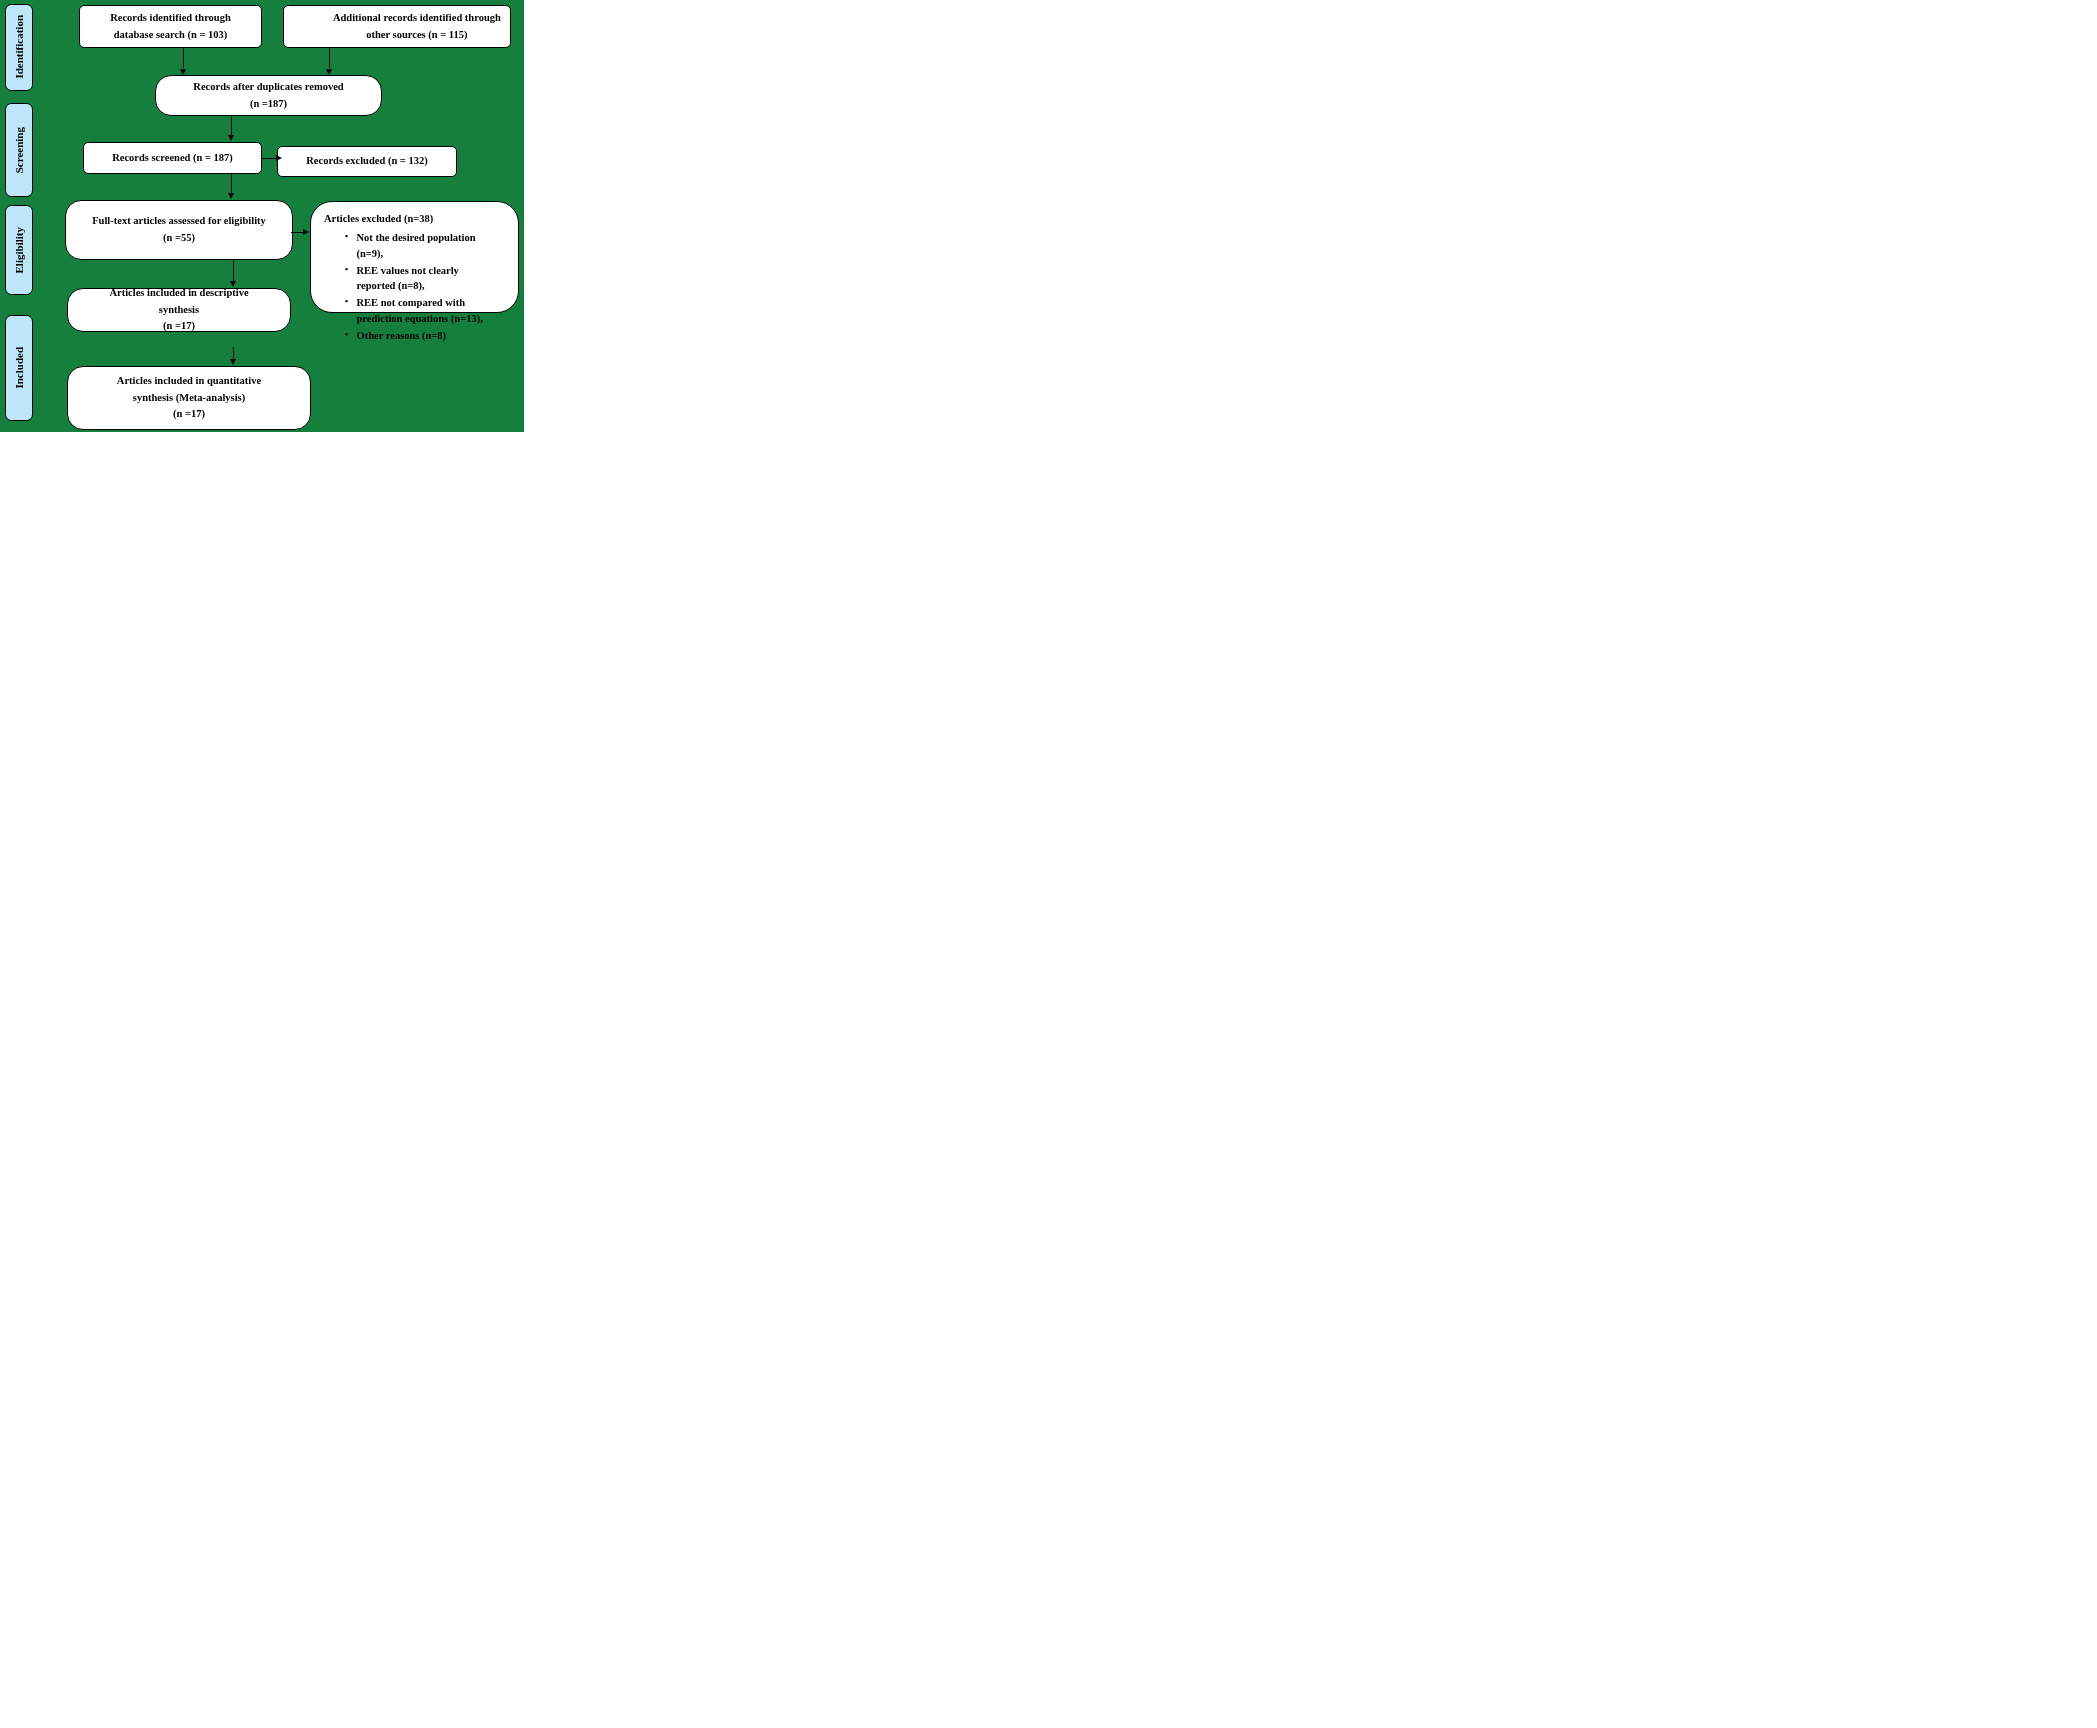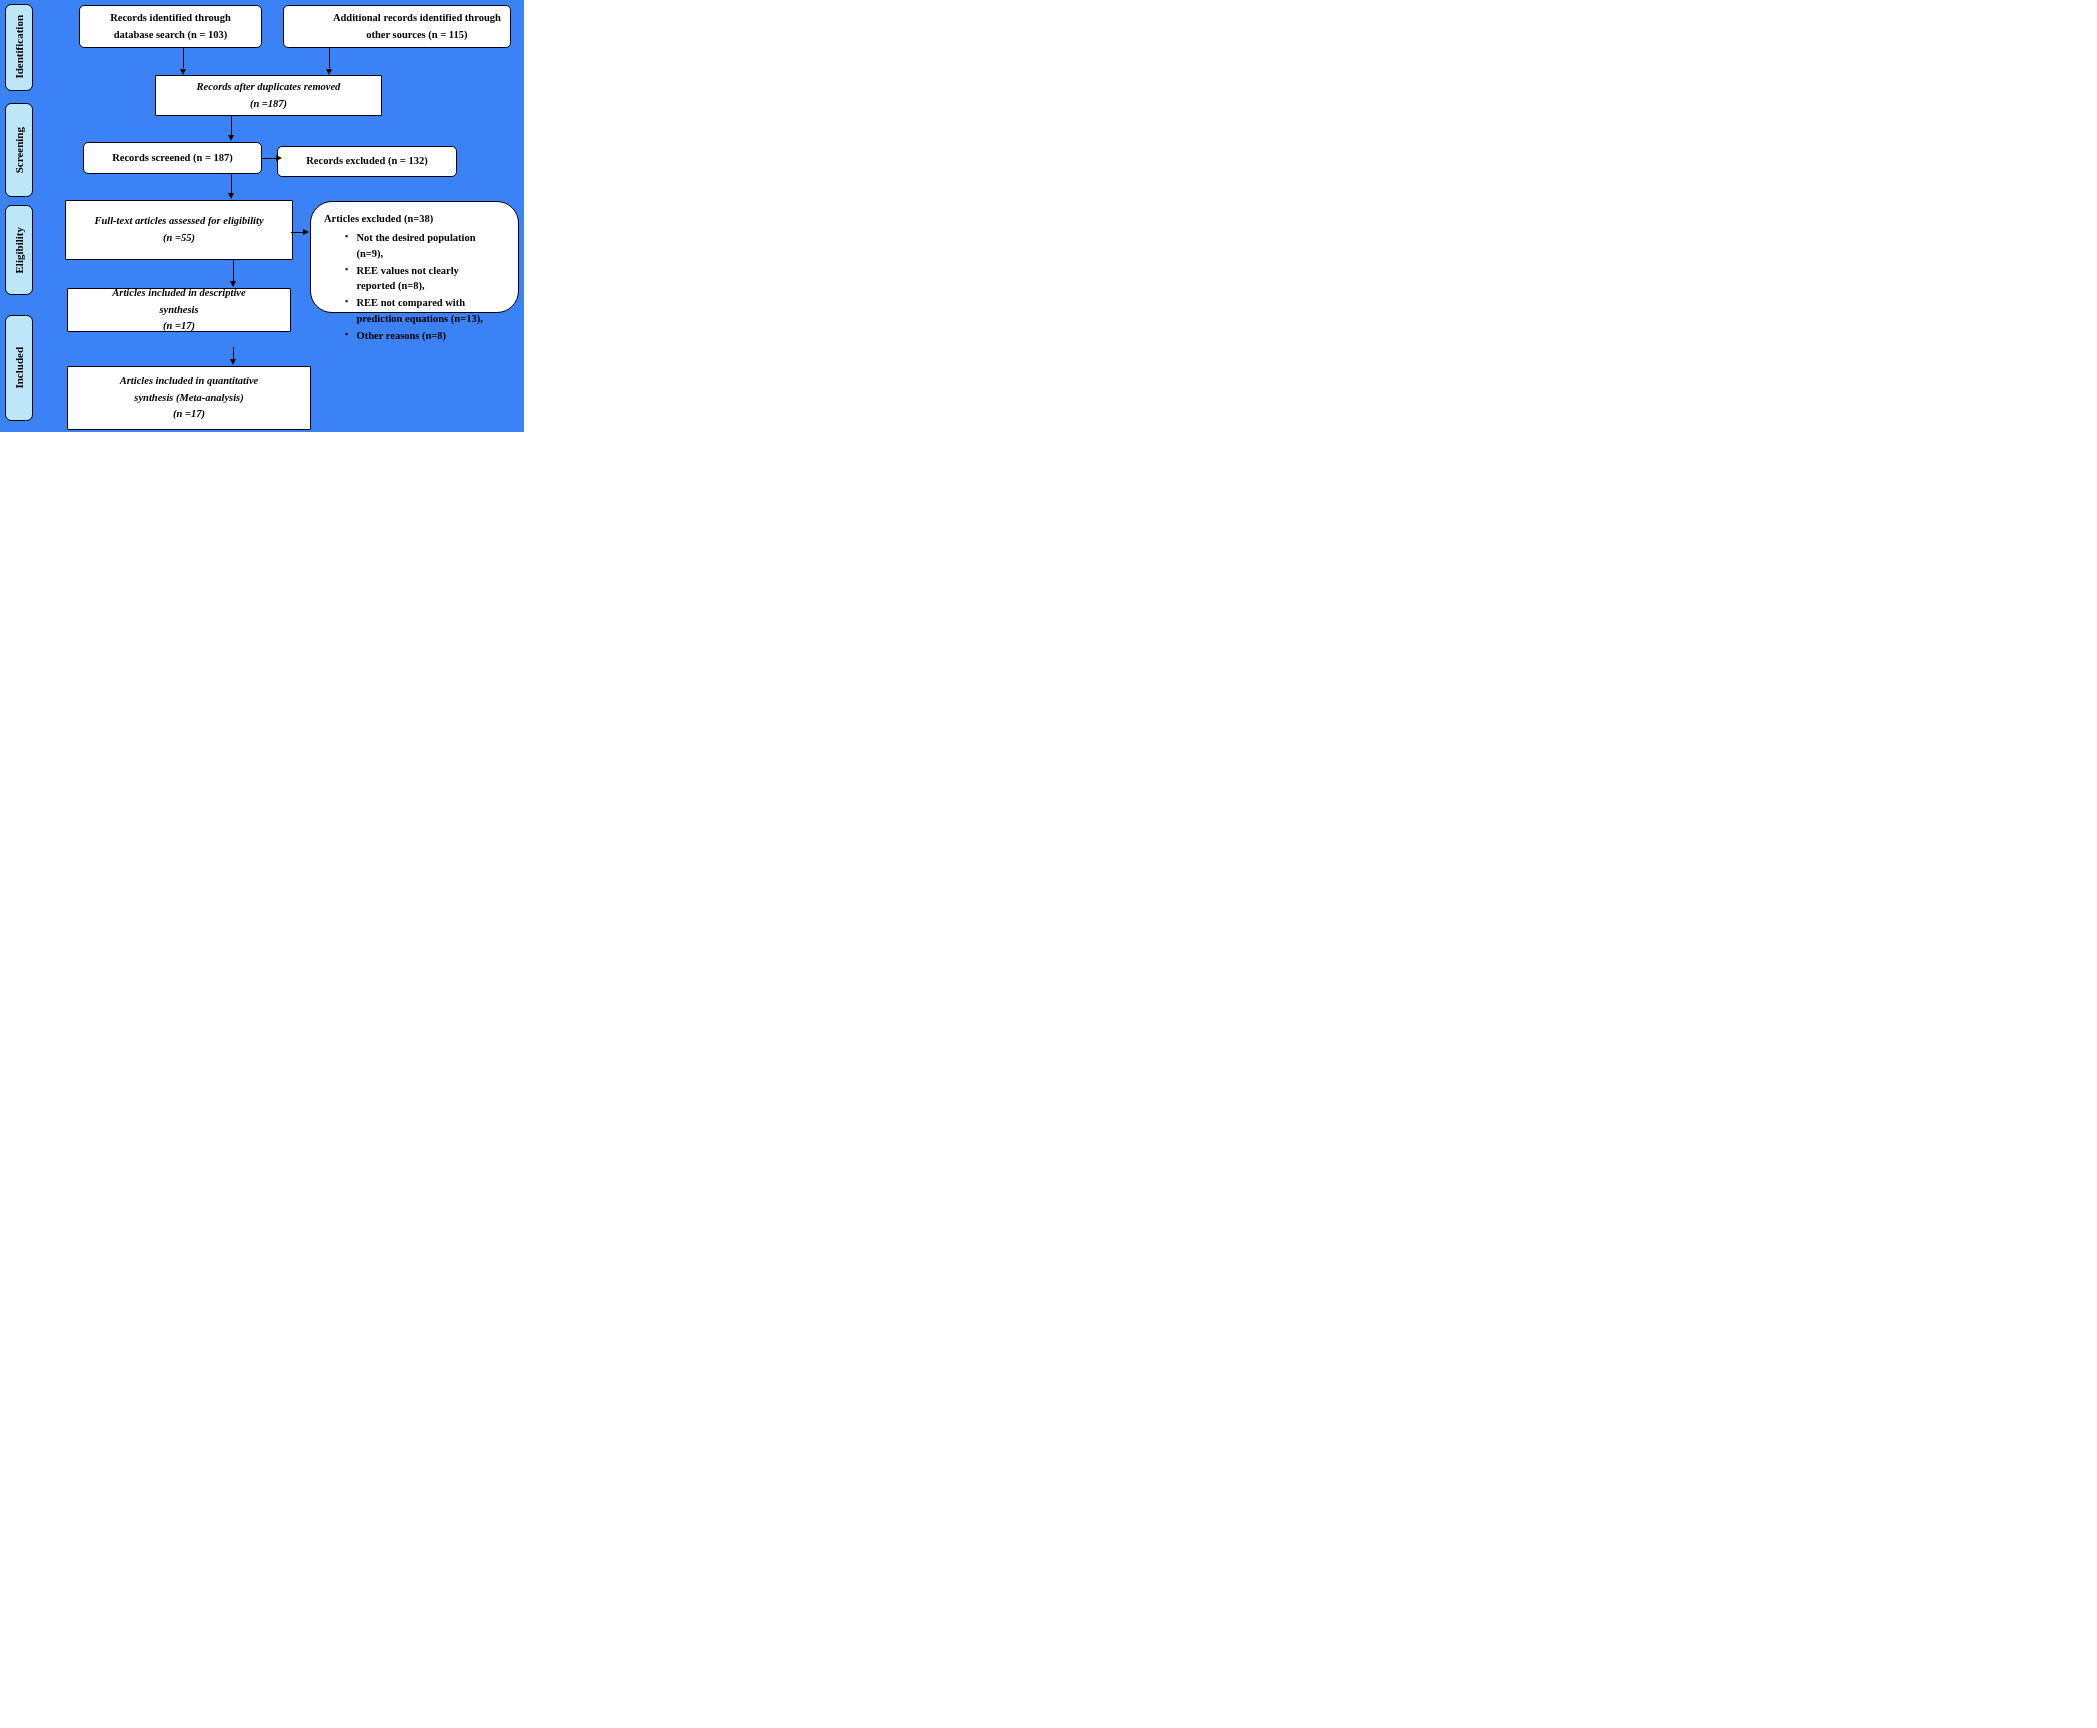--- a/index.html
+++ b/index.html
@@ -5,21 +5,21 @@
 <style>
   html, body {
     margin: 0;
     padding: 0;
     background: #ffffff;
   }
   .canvas {
     position: relative;
     width: 524px;
     height: 432px;
-    background: #3b82f6;
+    background: #15803d;
     font-family: "Liberation Serif", "DejaVu Serif", serif;
     font-weight: 700;
     color: #000000;
     overflow: hidden;
   }
 
   
   .stage {
     position: absolute;
     left: 4.7px;
@@ -51,21 +51,21 @@
     flex-direction: column;
     justify-content: center;
     align-items: center;
     text-align: center;
     font-size: 10.5px;
     line-height: 1.6;
     padding: 1px 4.2px;
   }
   .flow-box .line { width: 100%; }
 
-  .radius-lg { border-radius: 1px; font-style: italic; }
+  .radius-lg { border-radius: 16px; }
   .radius-xl { border-radius: 22px; }
 
   
   .reasons {
     justify-content: flex-start;
     align-items: flex-start;
     text-align: left;
     padding: 9.4px 6.3px 5.2px 13px;
     line-height: 1.5;
   }

